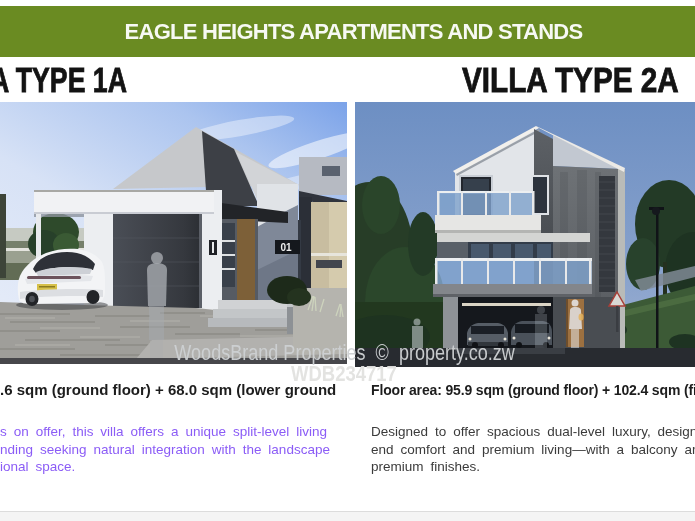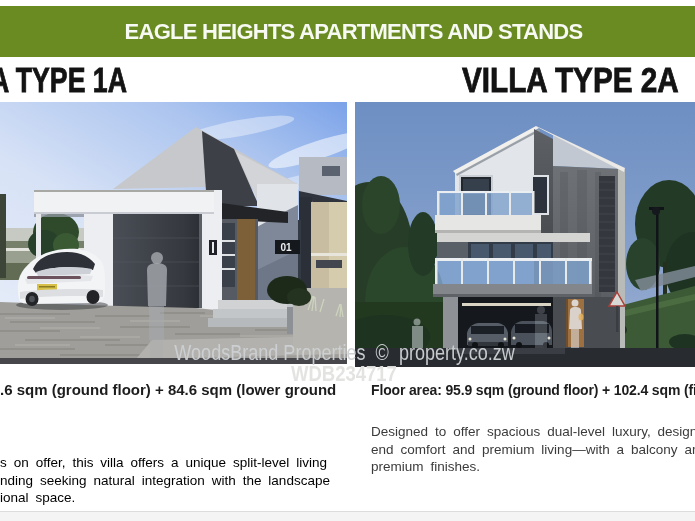--- a/index.html
+++ b/index.html
@@ -326,23 +326,23 @@
 </div>
 
 <div class="abs" style="left:0;top:340px;width:695px;text-align:center;white-space:nowrap;">
   <span style="display:inline-block;font-size:22px;color:#ced1d3;opacity:0.96;transform:translateX(-3px) scaleX(0.82);transform-origin:center top;">WoodsBrand Properties&nbsp; ©&nbsp; property.co.zw</span>
 </div>
 
 <div class="abs" style="left:0;top:361px;width:695px;text-align:center;white-space:nowrap;font-weight:bold;">
   <span style="display:inline-block;font-size:22px;color:#e2e2e0;opacity:0.95;transform:translateX(-4px) scaleX(0.84);transform-origin:center top;">WDB234717</span>
 </div>
 
-<div class="abs" style="left:0px;top:381px;font-size:15px;font-weight:bold;color:#1d1d1d;white-space:nowrap;">.6 sqm (ground floor) + 84.6 sqm (lower ground</div>
-
-<div class="abs" style="left:0;top:423px;font-size:13.5px;color:#000000;white-space:nowrap;line-height:17.5px;word-spacing:3.2px;margin-top:31px;">
+<div class="abs" style="left:0px;top:381px;font-size:15px;font-weight:bold;color:#1d1d1d;white-space:nowrap;">.6 sqm (ground floor) + 68.0 sqm (lower ground</div>
+
+<div class="abs" style="left:0;top:423px;font-size:13.5px;color:#8b5cf6;white-space:nowrap;line-height:17.5px;word-spacing:3.2px;">
 s on offer, this villa offers a unique split-level living<br>
 nding seeking natural integration with the landscape<br>
 ional space.
 </div>
 
 <div class="abs" style="left:371px;top:382px;font-size:14px;font-weight:bold;color:#1d1d1d;white-space:nowrap;letter-spacing:-0.15px;">Floor area: 95.9 sqm (ground floor) + 102.4 sqm (first floor)</div>
 
 <div class="abs" style="left:371px;top:423px;font-size:13.5px;color:#3b3b3b;white-space:nowrap;line-height:17.5px;word-spacing:3.2px;">
 Designed to offer spacious dual-level luxury, designed<br>
 end comfort and premium living—with a balcony and<br>

